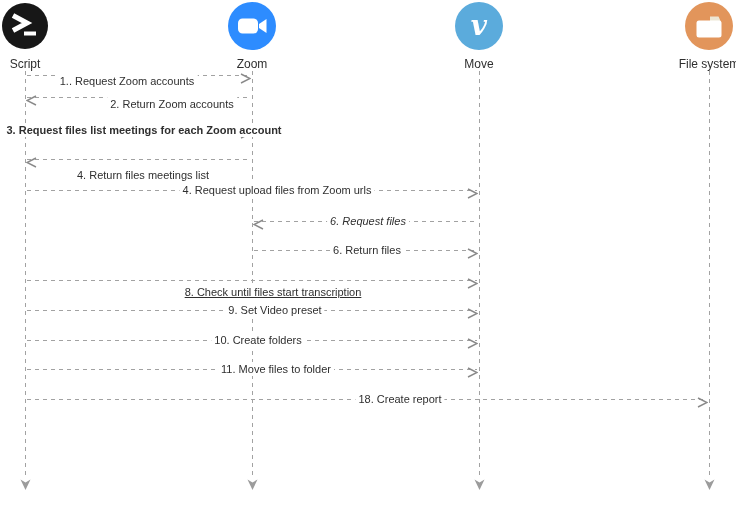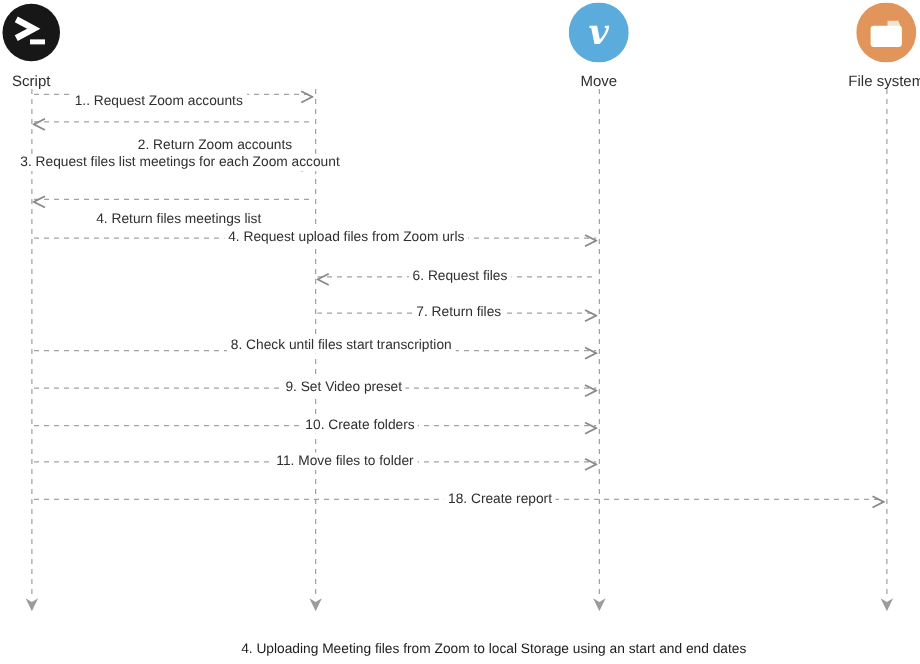--- a/index.html
+++ b/index.html
@@ -42,20 +42,30 @@
     <span class="icon">
       <svg width="48" height="48" viewBox="0 0 48 48">
         <circle cx="24" cy="24" r="23" fill="#171717"></circle>
         <path d="M12 13.5 L26 21 L12 28.5" fill="none" stroke="#ffffff" stroke-width="5"></path>
         <rect x="23" y="29.5" width="12" height="4" fill="#ffffff"></rect>
       </svg>
     </span>
     <span class="actor-label">Script</span>
   </div>
 
+  <div class="actor" style="left:204px">
+    <span class="icon">
+      <svg width="48" height="48" viewBox="0 0 48 48">
+        <circle cx="24" cy="24" r="24" fill="#2d8cff"></circle>
+        <rect x="10" y="16.5" width="20" height="15" rx="4.5" fill="#ffffff"></rect>
+        <path d="M31 22 L38.5 17 L38.5 31 L31 26 Z" fill="#ffffff"></path>
+      </svg>
+    </span>
+    <span class="actor-label">Zoom</span>
+  </div>
 
   <div class="actor" style="left:431px">
     <span class="icon">
       <svg width="48" height="48" viewBox="0 0 48 48">
         <circle cx="24" cy="24" r="24" fill="#5babdc"></circle>
         <text x="24" y="33" text-anchor="middle" font-size="28" font-style="italic" font-weight="bold" font-family="DejaVu Serif, serif" fill="#ffffff">v</text>
       </svg>
     </span>
     <span class="actor-label">Move</span>
   </div>
@@ -90,67 +100,66 @@
         </svg></div>
       <div class="msg-line" style="left: 27px; width: 223px; top: 75px;"></div>
       <div class="msg-arrow" style="top: 70px; left: 240px;"><svg width="11" height="11">
           <path d="M1,1 L10,5.5 L1,10" fill="none" stroke="#8a8a8a" stroke-width="1.4"></path>
         </svg></div>
       <span class="msg-label" style="left: 127px; top: 81px;">1.. Request Zoom accounts</span>
       <div class="msg-line" style="left: 27px; width: 223px; top: 97px;"></div>
       <div class="msg-arrow" style="top: 92px; left: 26px;"><svg width="11" height="11">
           <path d="M10,1 L1,5.5 L10,10" fill="none" stroke="#8a8a8a" stroke-width="1.4"></path>
         </svg></div>
-      <span class="msg-label" style="left: 172px; top: 104px; margin-top: 12px;">2. Return Zoom accounts</span>
+      <span class="msg-label" style="left: 172px; top: 104px;">2. Return Zoom accounts</span>
       <div class="msg-line" style="left: 27px; width: 223px; top: 130px;"></div>
       <div class="msg-arrow" style="top: 125px; left: 240px;"><svg width="11" height="11">
           <path d="M1,1 L10,5.5 L1,10" fill="none" stroke="#8a8a8a" stroke-width="1.4"></path>
         </svg></div>
-      <span class="msg-label" style="left: 144px; top: 130px;">3. Request files list meetings for each Zoom account</span>
+      <span class="msg-label" style="left: 144px; top: 130px; font-weight: bold;">3. Request files list meetings for each Zoom account</span>
       <div class="msg-line" style="left: 27px; width: 223px; top: 159px;"></div>
       <div class="msg-arrow" style="top: 154px; left: 26px;"><svg width="11" height="11">
           <path d="M10,1 L1,5.5 L10,10" fill="none" stroke="#8a8a8a" stroke-width="1.4"></path>
         </svg></div>
       <span class="msg-label" style="left: 143px; top: 175px;">4. Return files meetings list</span>
       <div class="msg-line" style="left: 27px; width: 450px; top: 190px;"></div>
       <div class="msg-arrow" style="top: 185px; left: 467px;"><svg width="11" height="11">
           <path d="M1,1 L10,5.5 L1,10" fill="none" stroke="#8a8a8a" stroke-width="1.4"></path>
         </svg></div>
       <span class="msg-label" style="left: 277px; top: 190px;">4. Request upload files from Zoom urls</span>
       <div class="msg-line" style="left: 254px; width: 223px; top: 221px;"></div>
       <div class="msg-arrow" style="top: 216px; left: 253px;"><svg width="11" height="11">
           <path d="M10,1 L1,5.5 L10,10" fill="none" stroke="#8a8a8a" stroke-width="1.4"></path>
         </svg></div>
-      <span class="msg-label" style="left: 368px; top: 221px;">6. Request files</span>
+      <span class="msg-label" style="left: 368px; top: 221px; font-style: italic;">6. Request files</span>
       <div class="msg-line" style="left: 254px; width: 223px; top: 250px;"></div>
       <div class="msg-arrow" style="top: 245px; left: 467px;"><svg width="11" height="11">
           <path d="M1,1 L10,5.5 L1,10" fill="none" stroke="#8a8a8a" stroke-width="1.4"></path>
         </svg></div>
-      <span class="msg-label" style="left: 367px; top: 250px;">7. Return files</span>
+      <span class="msg-label" style="left: 367px; top: 250px;">6. Return files</span>
       <div class="msg-line" style="left: 27px; width: 450px; top: 280px;"></div>
       <div class="msg-arrow" style="top: 275px; left: 467px;"><svg width="11" height="11">
           <path d="M1,1 L10,5.5 L1,10" fill="none" stroke="#8a8a8a" stroke-width="1.4"></path>
         </svg></div>
-      <span class="msg-label" style="left: 273px; top: 276px;">8. Check until files start transcription</span>
+      <span class="msg-label" style="left: 273px; top: 292px; text-decoration: underline;">8. Check until files start transcription</span>
       <div class="msg-line" style="left: 27px; width: 450px; top: 310px;"></div>
       <div class="msg-arrow" style="top: 305px; left: 467px;"><svg width="11" height="11">
           <path d="M1,1 L10,5.5 L1,10" fill="none" stroke="#8a8a8a" stroke-width="1.4"></path>
         </svg></div>
       <span class="msg-label" style="left: 275px; top: 310px;">9. Set Video preset</span>
       <div class="msg-line" style="left: 27px; width: 450px; top: 340px;"></div>
       <div class="msg-arrow" style="top: 335px; left: 467px;"><svg width="11" height="11">
           <path d="M1,1 L10,5.5 L1,10" fill="none" stroke="#8a8a8a" stroke-width="1.4"></path>
         </svg></div>
-      <span class="msg-label" style="left: 288px; top: 340px;">10. Create folders</span>
+      <span class="msg-label" style="left: 258px; top: 340px;">10. Create folders</span>
       <div class="msg-line" style="left: 27px; width: 450px; top: 369px;"></div>
       <div class="msg-arrow" style="top: 364px; left: 467px;"><svg width="11" height="11">
           <path d="M1,1 L10,5.5 L1,10" fill="none" stroke="#8a8a8a" stroke-width="1.4"></path>
         </svg></div>
       <span class="msg-label" style="left: 276px; top: 369px;">11. Move files to folder</span>
       <div class="msg-line" style="left: 27px; width: 680px; top: 399px;"></div>
       <div class="msg-arrow" style="top: 394px; left: 697px;"><svg width="11" height="11">
           <path d="M1,1 L10,5.5 L1,10" fill="none" stroke="#8a8a8a" stroke-width="1.4"></path>
         </svg></div>
       <span class="msg-label" style="left: 400px; top: 399px;">18. Create report</span>
     </div>
 
-  <div class="caption">4. Uploading Meeting files from Zoom to local Storage using an start and end dates</div>
 </div>
 
 </body></html>

